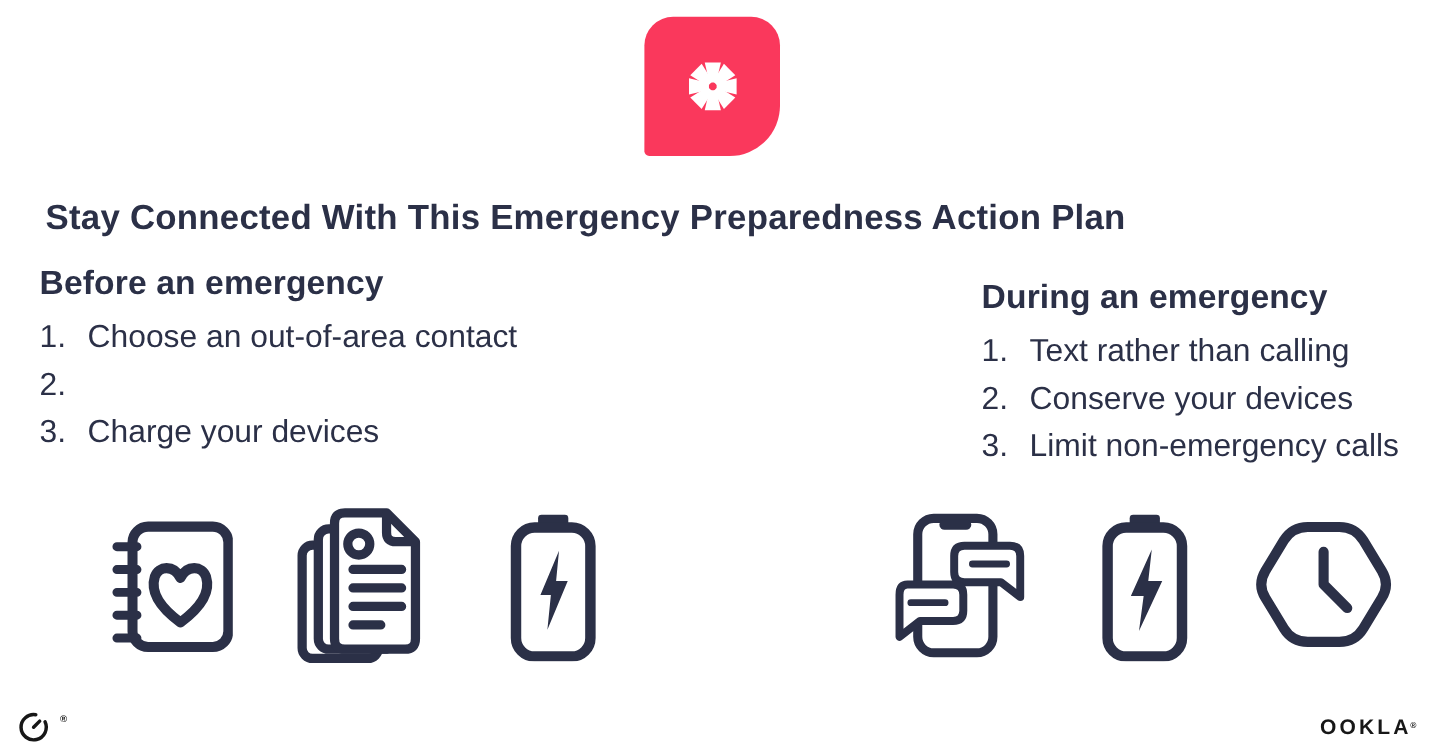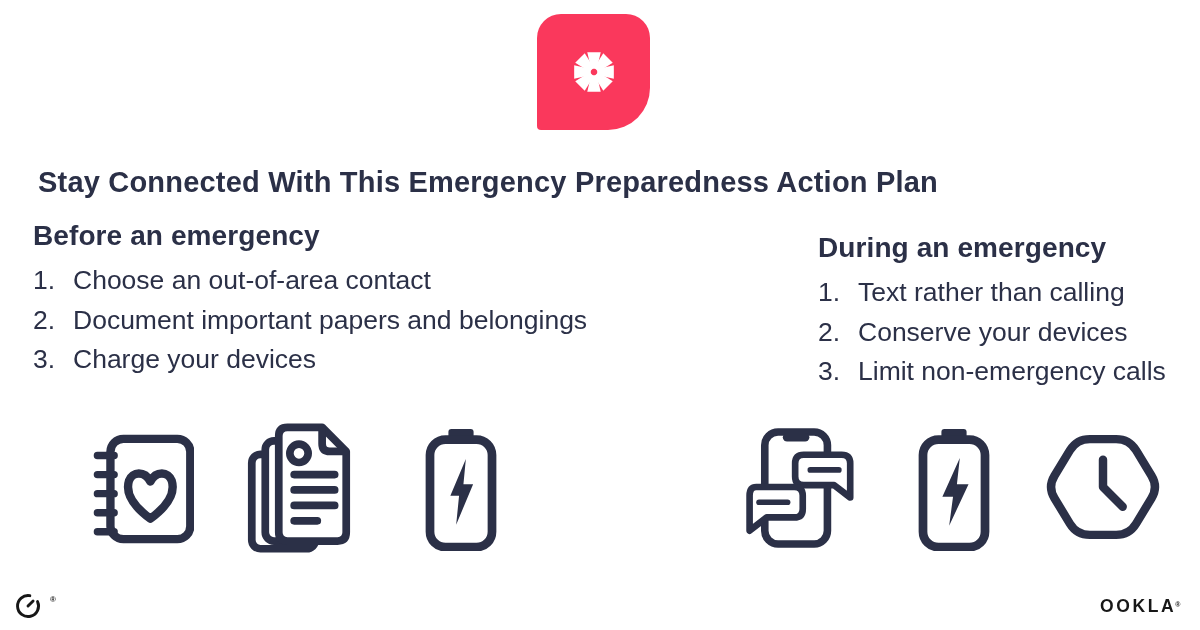--- a/index.html
+++ b/index.html
@@ -65,21 +65,20 @@
 
 <div class="col col-left">
   <h2>Before an emergency</h2>
   <div>
     <div class="li">
       <span class="num">1.</span>
       <span>Choose an out-of-area contact</span>
     </div>
     <div class="li">
       <span class="num">2.</span>
-      <span>Document important papers and belongings</span>
     </div>
     <div class="li">
       <span class="num">3.</span>
       <span>Charge your devices</span>
     </div>
   </div>
 </div>
 
 <div class="col col-right">
   <h2>During an emergency</h2>

